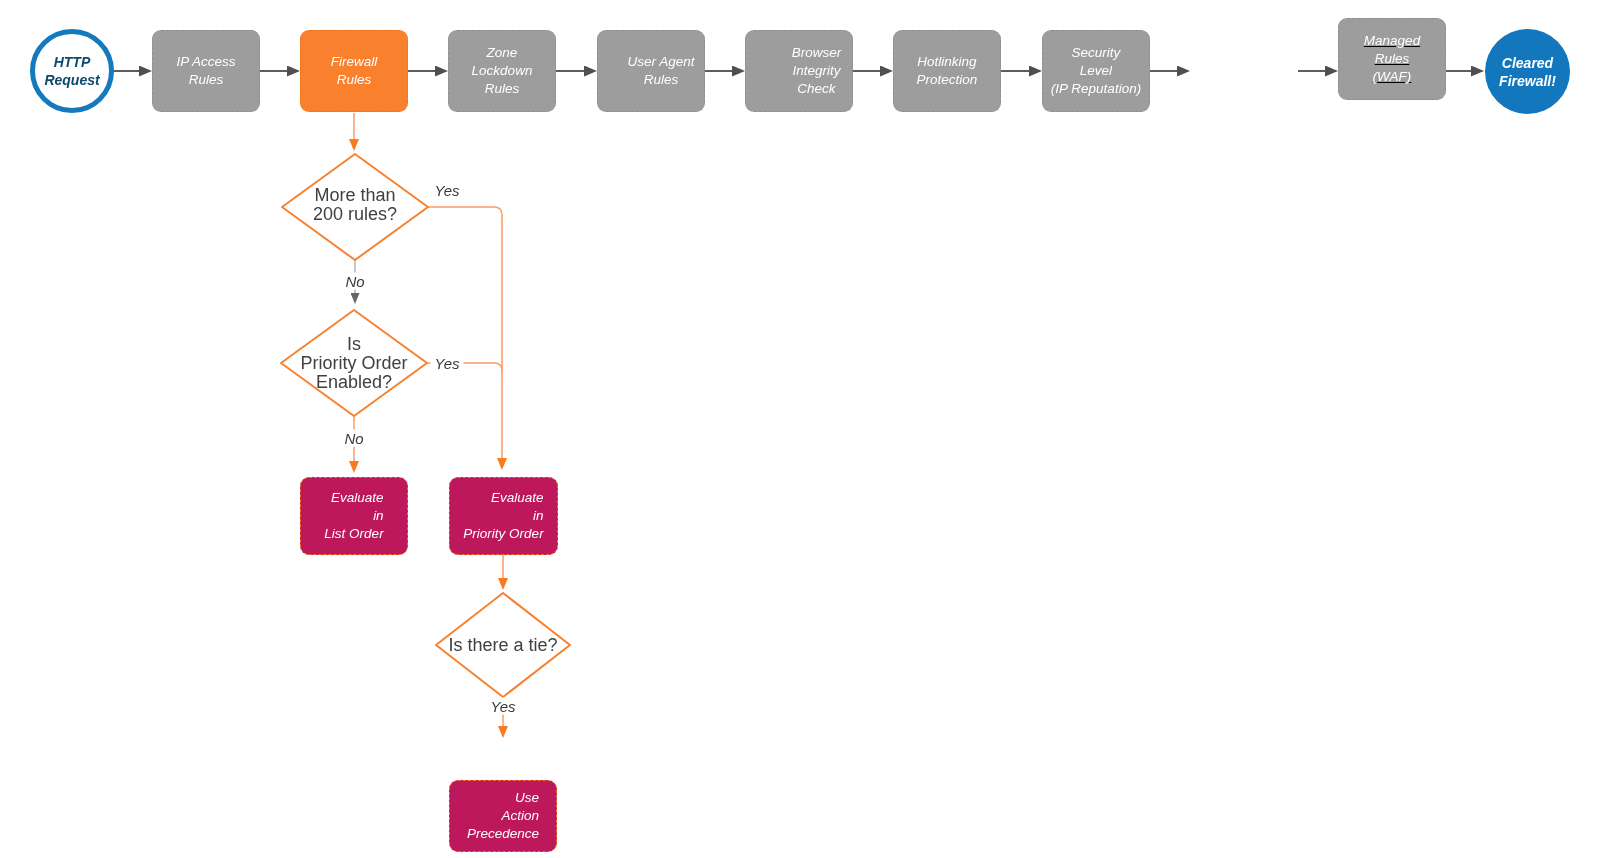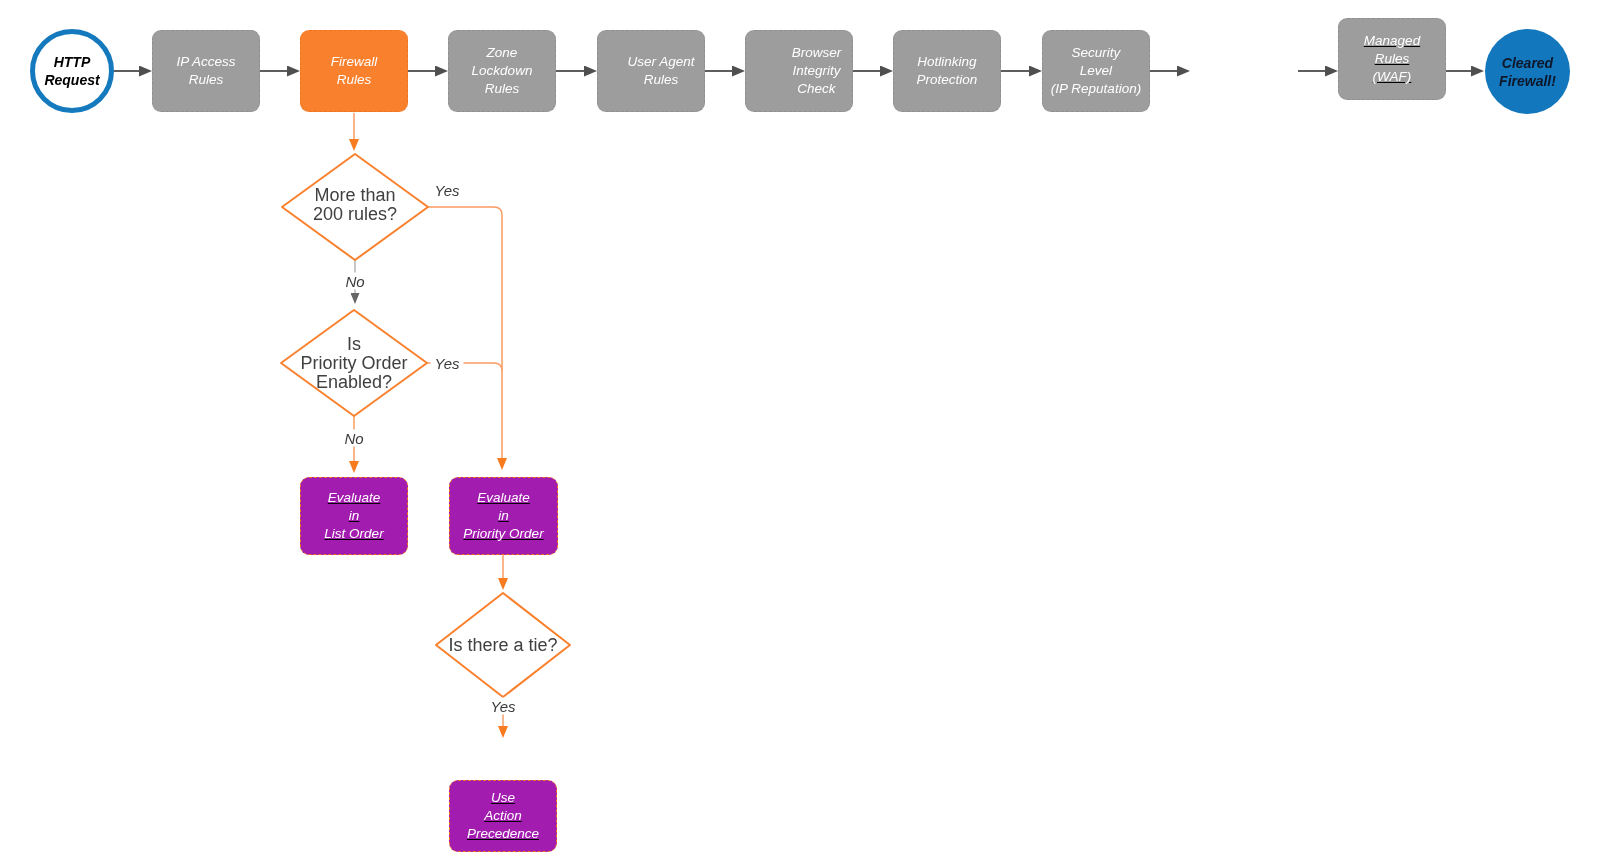--- a/index.html
+++ b/index.html
@@ -11,29 +11,29 @@
     display:flex;align-items:center;justify-content:center;text-align:center;box-sizing:border-box;}
   .gray{background:#9D9D9D;border:1px dashed #8F8F8F;}
   .orange{background:#F9812E;border:1px dashed #EF741C;}
   .node-label{white-space:pre-line;font-style:italic;color:#ffffff;
     font-size:13.5px;line-height:18px;}
 
   .circle{position:absolute;border-radius:50%;display:flex;align-items:center;
     justify-content:center;text-align:center;box-sizing:border-box;}
   .circle-start{left:30px;top:29px;width:84px;height:84px;background:#ffffff;
     border:5px solid #1579BD;}
-  .circle-start .circle-label{color:#000000;}
+  .circle-start .circle-label{color:#0c4a6e;}
   .circle-end{left:1485px;top:29px;width:85px;height:85px;background:#1277BD;}
-  .circle-end .circle-label{color:#0f172a;}
+  .circle-end .circle-label{color:#ffffff;}
   .circle-label{white-space:pre-line;font-style:italic;font-weight:bold;
     font-size:14px;line-height:18px;}
 
   .proc-box{position:absolute;border-radius:9px;display:flex;align-items:center;
-    justify-content:center;text-align:center;box-sizing:border-box;
-    background:#a21caf;border:1px dashed #EF741C;text-decoration:underline;}
+    justify-content:center;text-align:right;box-sizing:border-box;
+    background:#be185d;border:1px dashed #EF741C;}
 
   .q-label{position:absolute;transform:translate(-50%,-50%);white-space:pre-line;
     font-size:18px;line-height:19px;color:#404040;text-align:center;}
   .edge-label{position:absolute;transform:translate(-50%,-50%);font-style:italic;
     font-size:15px;color:#3a3a3a;}
   .edge-label.on-line{background:#ffffff;padding:0 4px;}
 </style>
 </head>
 <body>
 

